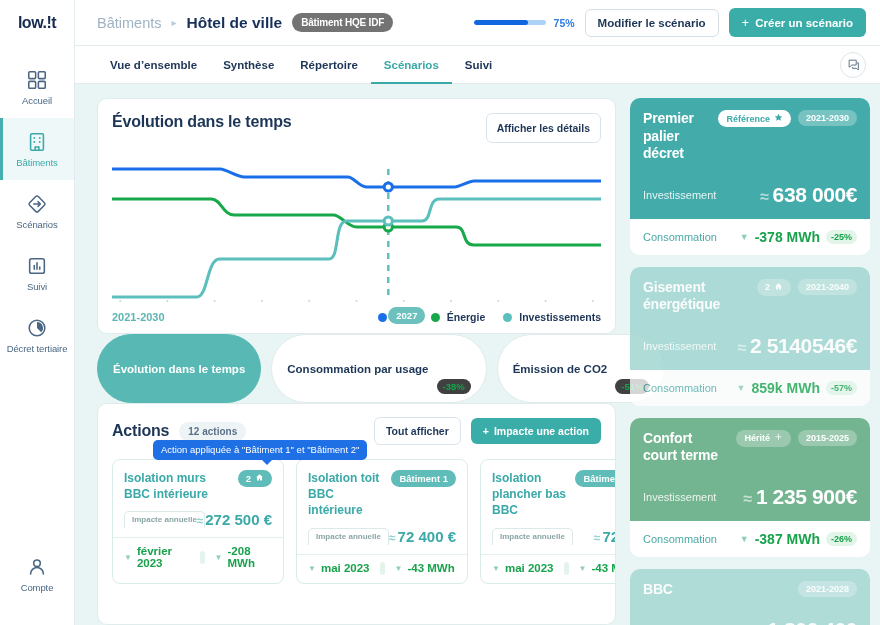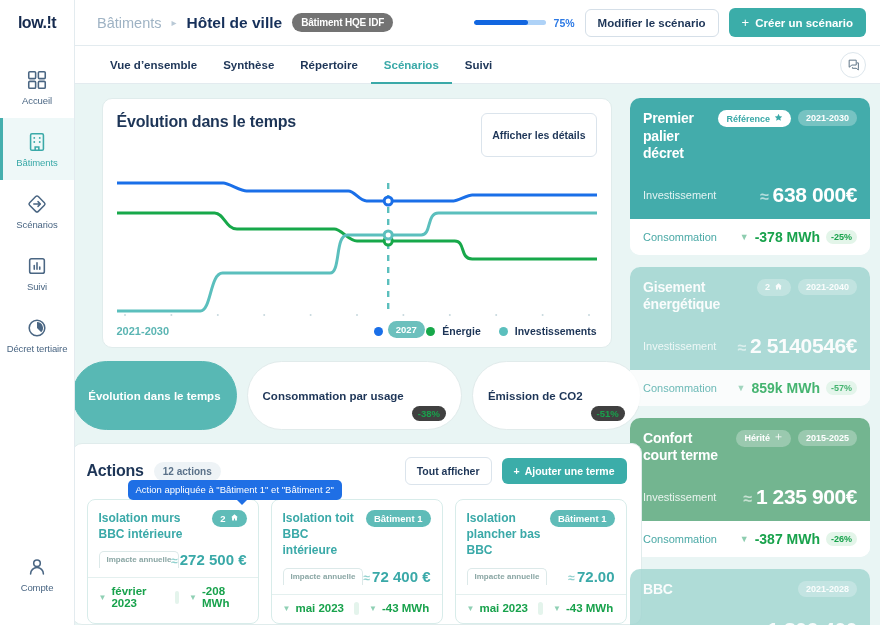--- a/index.html
+++ b/index.html
@@ -89,32 +89,32 @@
     align-self: center; width: 26px; height: 26px; border-radius: 50%;
     border: 1px solid #dde6ec; background: #fff; display: flex;
     align-items: center; justify-content: center; cursor: pointer;
   }
 
   
   .content {
     flex: 1; background: #e9f5f4; display: flex; gap: 14px;
     padding: 14px 10px 0 22px; min-height: 0; overflow: hidden;
   }
-  .col-left { flex: 1; display: flex; flex-direction: column; gap: 13px; min-width: 0; align-items: center; }
+  .col-left { flex: 1; display: flex; flex-direction: column; min-width: 0; }
   .col-right { width: 240px; flex: 0 0 240px; display: flex; flex-direction: column; gap: 12px; }
 
   .card { background: #fff; border-radius: 10px; border: 1px solid #e0ecec; }
 
   
   .chart-card { padding: 14px 14px 10px; }
   .chart-head { display: flex; align-items: flex-start; justify-content: space-between; }
   .chart-title { font-size: 16px; font-weight: 600; color: #1d3557; letter-spacing: -0.2px; }
   .btn-details {
     background: #fff; border: 1px solid #dbe4ec; border-radius: 6px;
-    font-size: 10.5px; font-weight: 700; color: #1d3557; padding: 15px 10px; cursor: pointer;
+    font-size: 10.5px; font-weight: 700; color: #1d3557; padding: 8px 10px; cursor: pointer;
   }
   .chart-plot { position: relative; height: 150px; margin-top: 12px; }
   .chart-plot svg { display: block; width: 100%; height: 100%; }
   .year-pill {
     position: absolute; left: 56.5%; top: 104px;
     background: #6cc0bd; color: #fff; font-size: 9.5px; font-weight: 600;
     border-radius: 999px; padding: 3px 8px; margin-top: 48px;
   }
   .chart-foot { display: flex; align-items: center; margin-top: 6px; }
   .chart-range { font-size: 11px; color: #5bb5b3; font-weight: 600; }
@@ -424,21 +424,21 @@
         </div>
 
         <section class="card actions-card">
           <div class="actions-head">
             <h2 class="actions-title">Actions</h2>
             <span class="actions-count">12 actions</span>
             <span class="actions-head-spacer"></span>
             <button class="btn-show-all">Tout afficher</button>
             <button class="btn-add-action">
               <span>+</span>
-              <span>Ajouter une terme</span>
+              <span>Impacte une action</span>
             </button>
           </div>
 
           <div class="tooltip">Action appliquée à "Bâtiment 1" et "Bâtiment 2"</div>
 
           <div class="action-list" id="action-list">
               <div class="action-card">
                 <div class="ac-top">
                   <div class="ac-name">Isolation murs BBC intérieure</div>
                   <div class="ac-tag">

